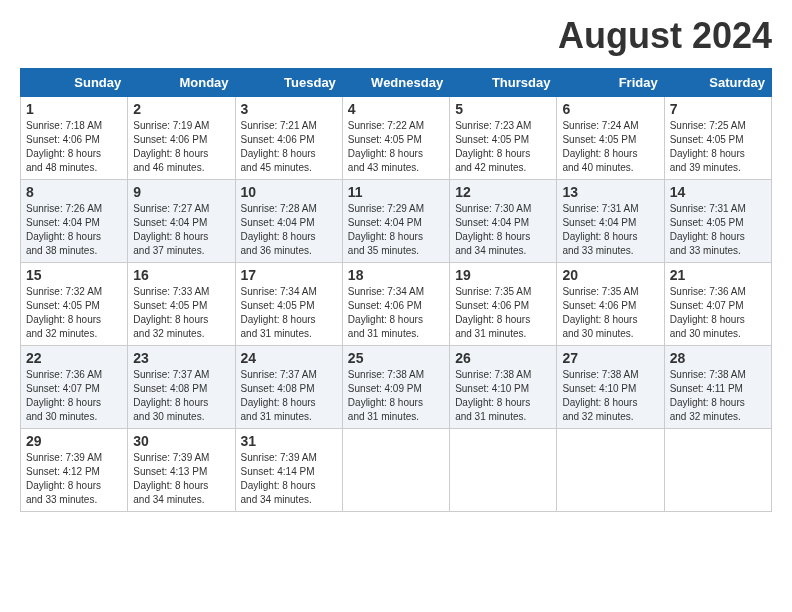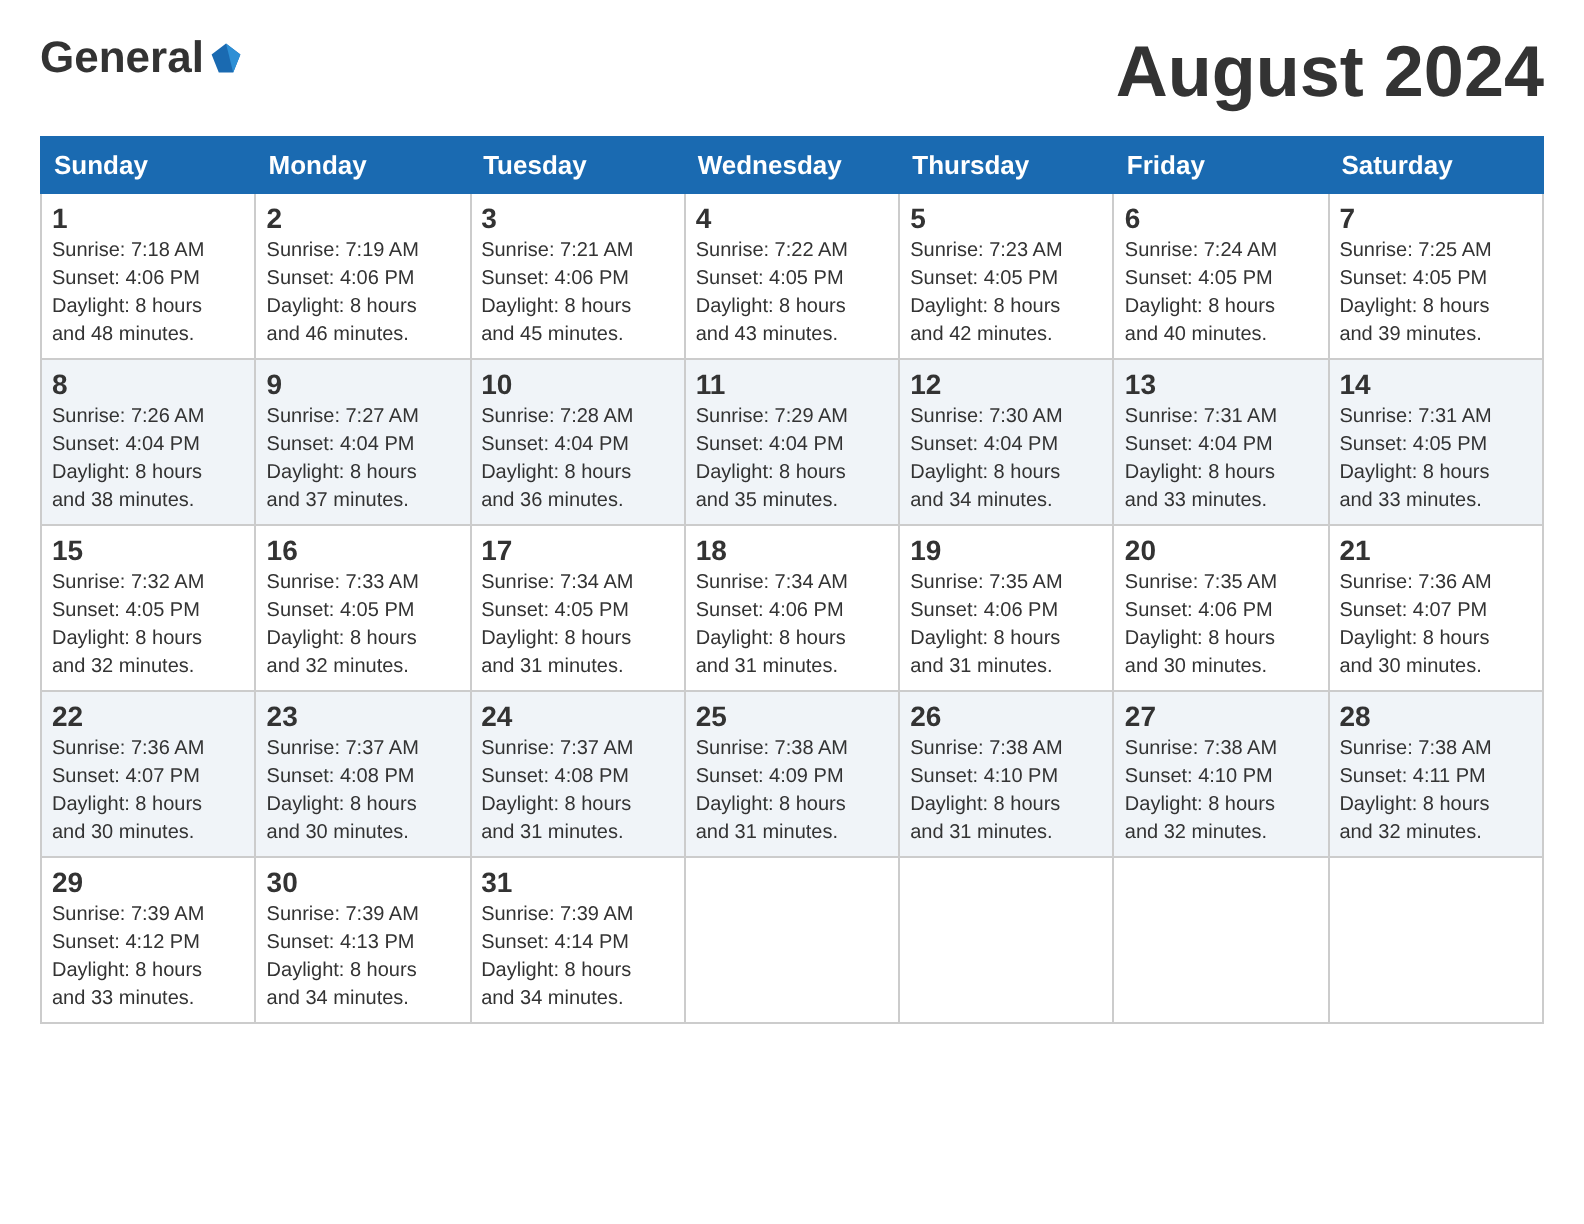--- a/index.html
+++ b/index.html
@@ -45,21 +45,21 @@
     table {
       width: 100%;
       border-collapse: collapse;
     }
     th {
       background-color: #1a6ab1;
       color: #fff;
       font-size: 13px;
       font-weight: bold;
       padding: 6px 6px;
-      text-align: left;
+      text-align: right;
       border: 1px solid #1a6ab1;
     }
     td {
       vertical-align: top;
       border: 1px solid #ccc;
       padding: 4px 5px;
       font-size: 10.5px;
       color: #333;
       width: calc(100% / 7);
       min-height: 80px;
@@ -83,27 +83,20 @@
       line-height: 1.4;
     }
   </style>
 </head>
 <body>
 
 <div class="container">
   <div class="header">
     <div class="logo">
       <div>
-        <div style="display:flex;align-items:center;">
-          <span style="font-size:22px;font-weight:bold;color:#333;">General</span>
-          <svg class="logo-icon" viewBox="0 0 20 20">
-            <path d="M10 2 L18 8 L14 18 L6 18 L2 8 Z" fill="#1a6ab1"></path>
-            <path d="M10 2 L18 8 L14 18" fill="#2d8fd5"></path>
-          </svg>
-        </div>
       </div>
     </div>
     <div class="title-block">
       <div class="month-title">August 2024</div>
     </div>
   </div>
 
   <table>
     <thead>
       <tr id="header-row">

